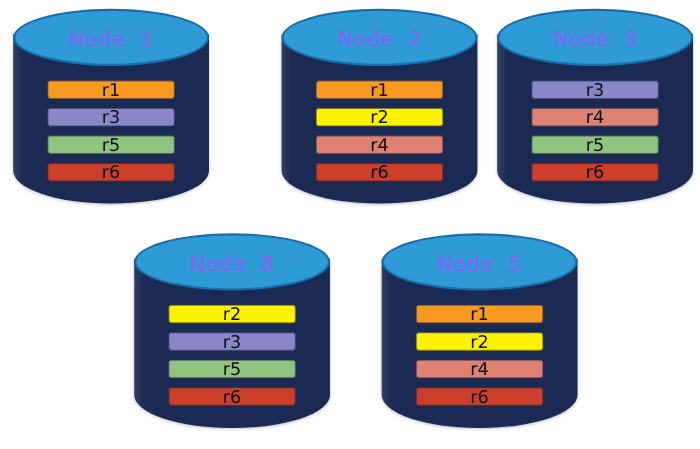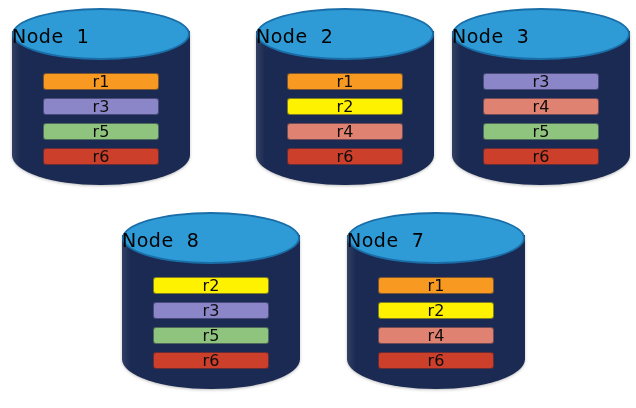--- a/index.html
+++ b/index.html
@@ -56,22 +56,22 @@
     box-sizing: border-box;
     border-radius: 50%;
   }
   .node-label {
     position: absolute;
     left: 0;
     top: 0;
     width: 178px;
     height: 52px;
     line-height: 56px;
-    text-align: left;
-    color: #000000;
+    text-align: center;
+    color: #8b5cf6;
     font-size: 19px;
     letter-spacing: 0.5px;
     font-family: "DejaVu Sans", sans-serif;
     white-space: pre;
     pointer-events: none;
   }
 
   
   .replicas {
     position: absolute;
@@ -139,21 +139,21 @@
       <div class="replicas">
         <div class="replica" style="background: rgb(255, 242, 0);">r2</div>
         <div class="replica" style="background: rgb(139, 134, 200);">r3</div>
         <div class="replica" style="background: rgb(143, 196, 127);">r5</div>
         <div class="replica" style="background: rgb(204, 63, 42);">r6</div>
       </div>
     </div>
     <div class="node" style="left: 347px; top: 212px;">
       <div class="cyl-body"></div>
       <div class="cyl-top"></div>
-      <div class="node-label">Node  7</div>
+      <div class="node-label">Node  5</div>
       <div class="replicas">
         <div class="replica" style="background: rgb(248, 154, 33);">r1</div>
         <div class="replica" style="background: rgb(255, 242, 0);">r2</div>
         <div class="replica" style="background: rgb(224, 130, 114);">r4</div>
         <div class="replica" style="background: rgb(204, 63, 42);">r6</div>
       </div>
     </div>
   </div>
 
 </body></html>

